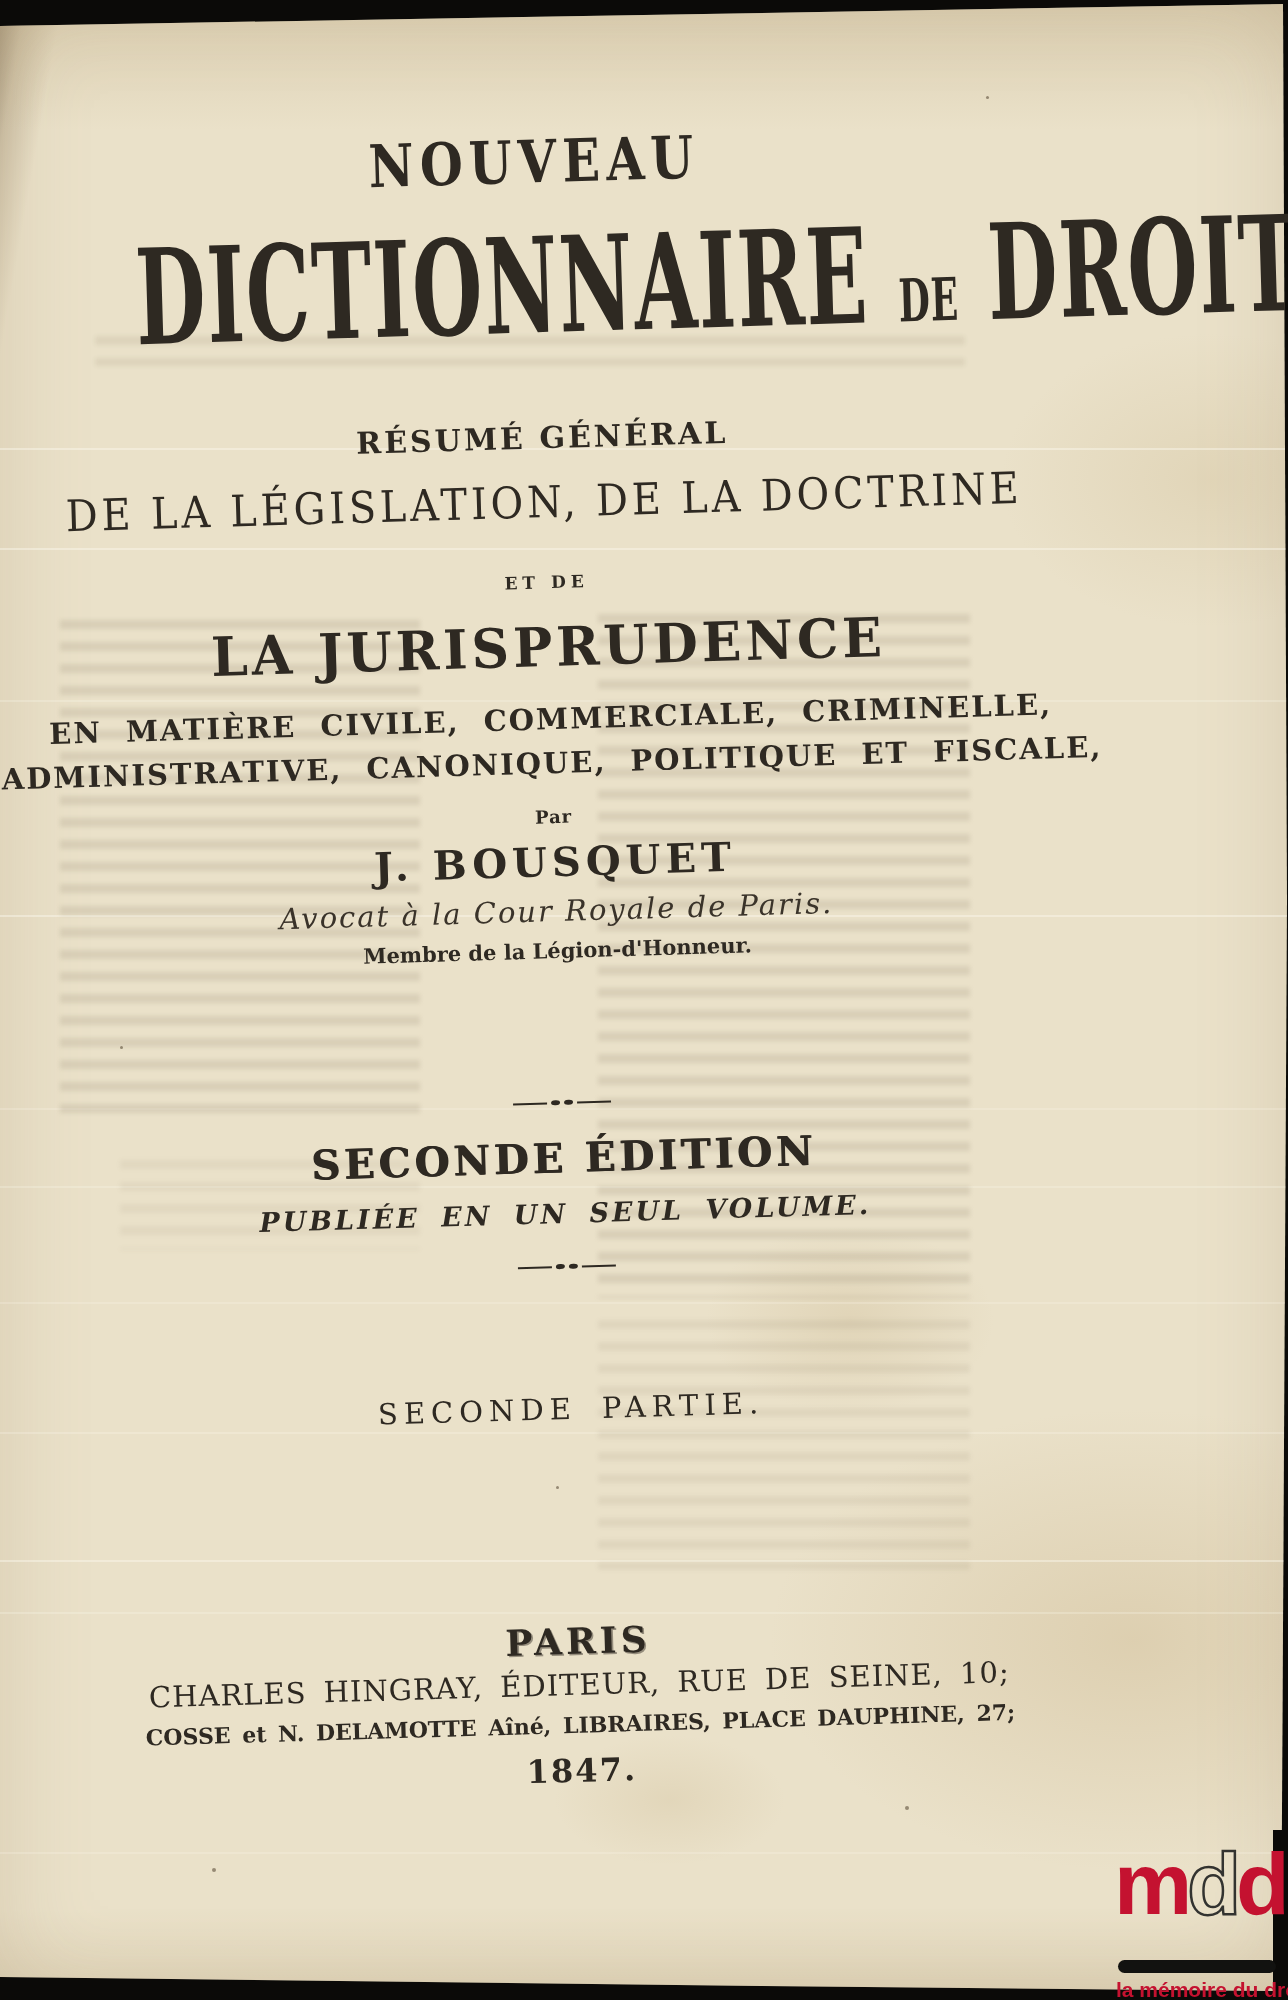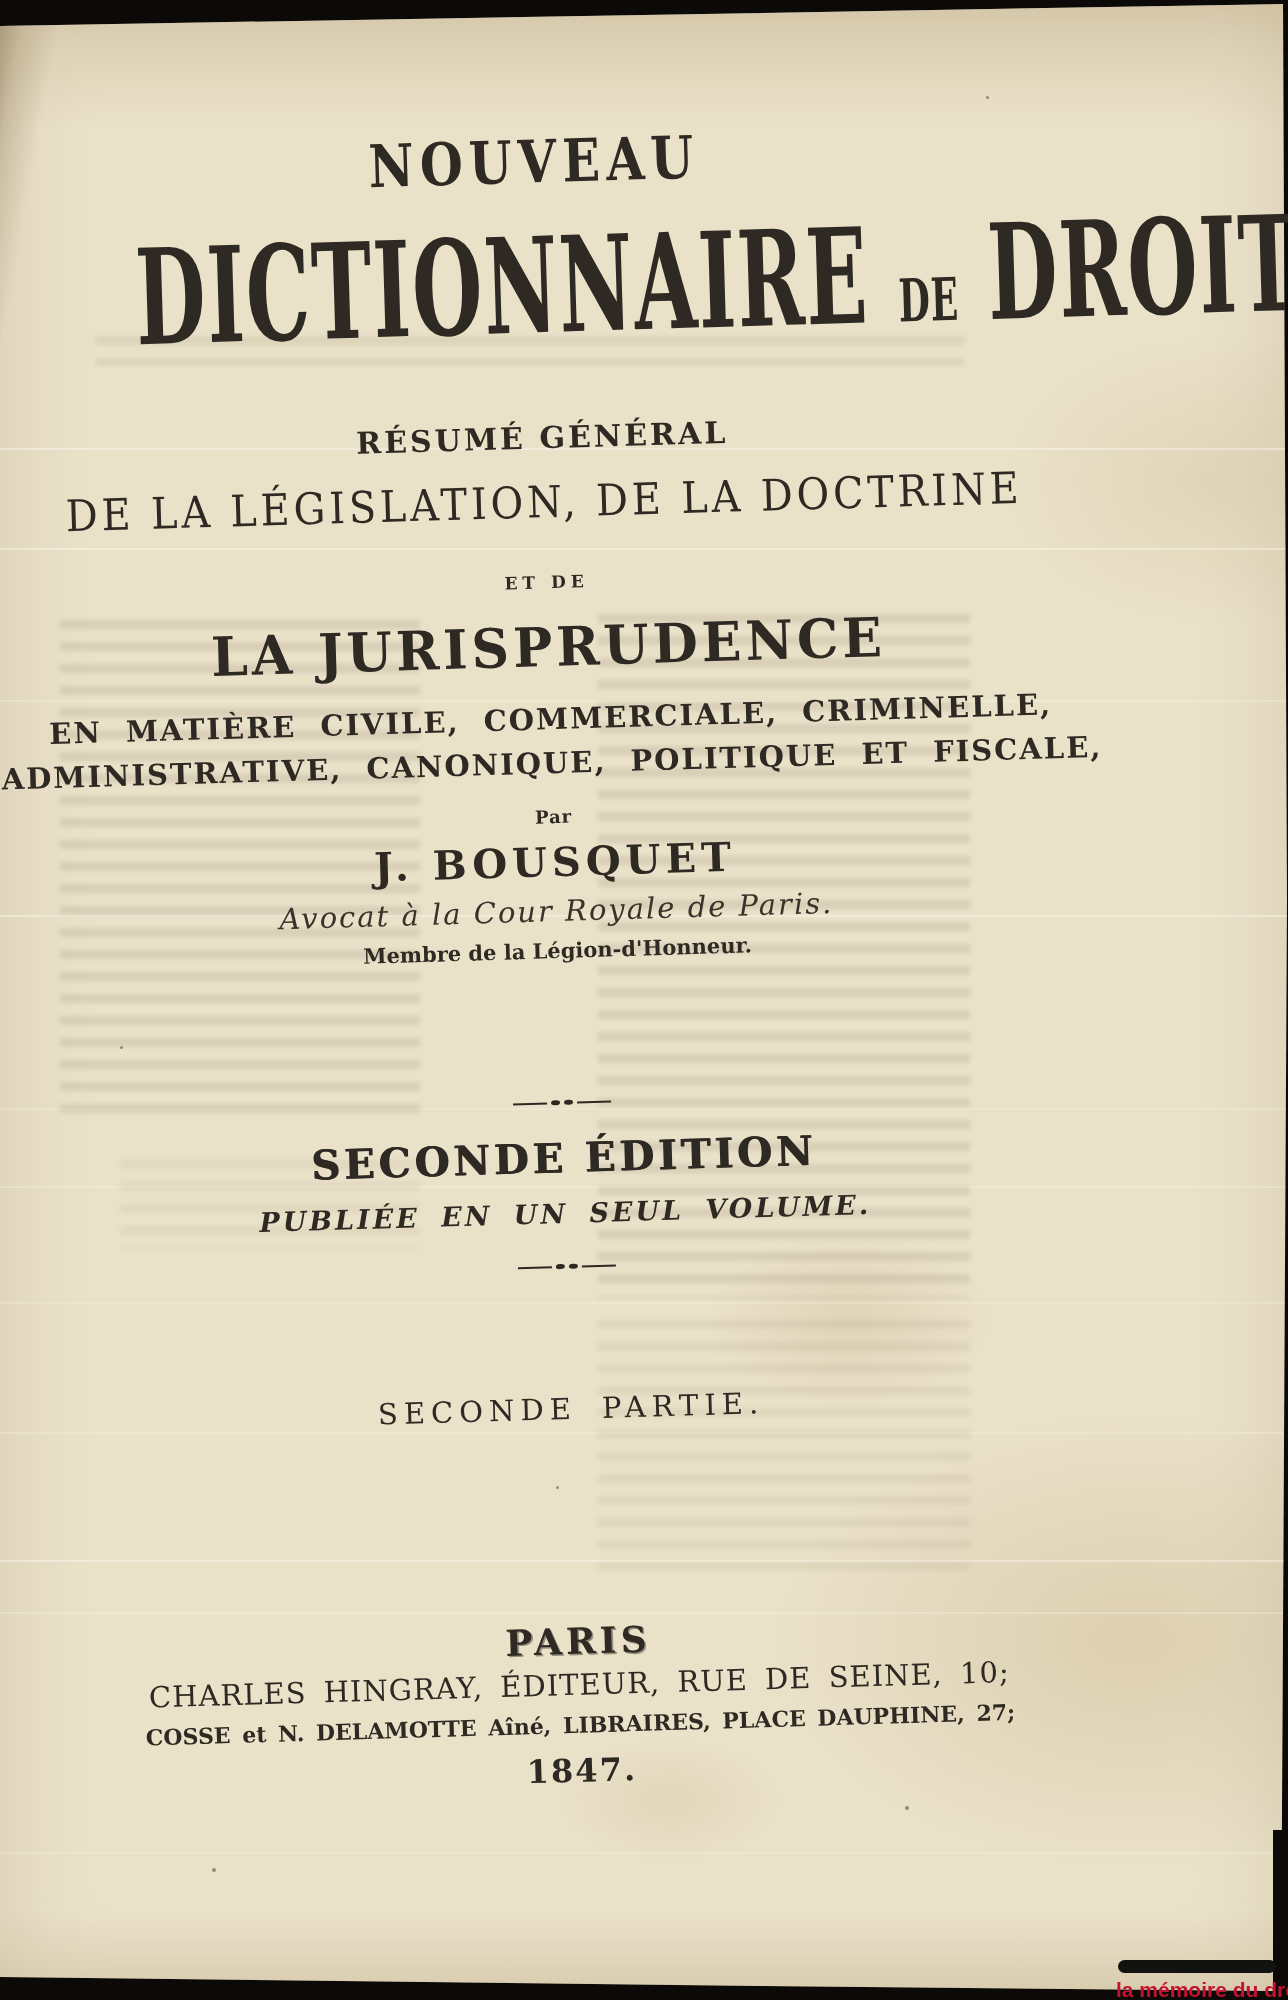--- a/index.html
+++ b/index.html
@@ -153,15 +153,16 @@
 
   <div class="line city">PARIS</div>
   <div class="line publisher">CHARLES HINGRAY, ÉDITEUR, RUE DE SEINE, 10;</div>
   <div class="line booksellers">COSSE et N. DELAMOTTE Aîné, LIBRAIRES, PLACE DAUPHINE, 27;</div>
   <div class="line year">1847.</div>
 </div>
 
 <div id="corner-black"></div>
 
 <div id="mdd">
+  <div class="letters"><span class="red">m</span><span class="outline">d</span><span class="red">d</span></div>
   <div class="bar"></div>
   <div class="tagline">la mémoire du droit</div>
 </div>
 
 </body></html>

